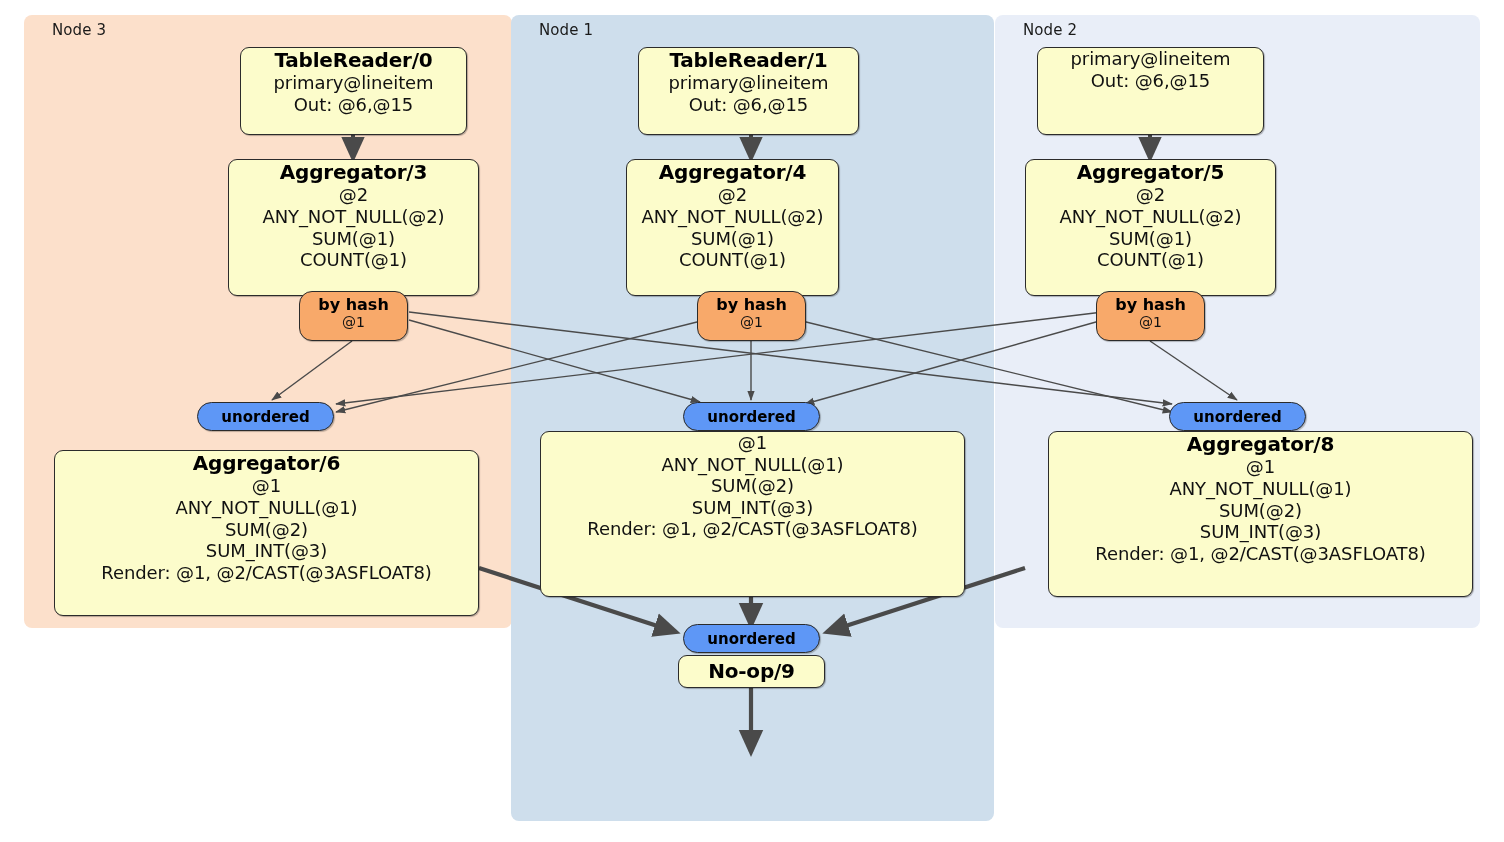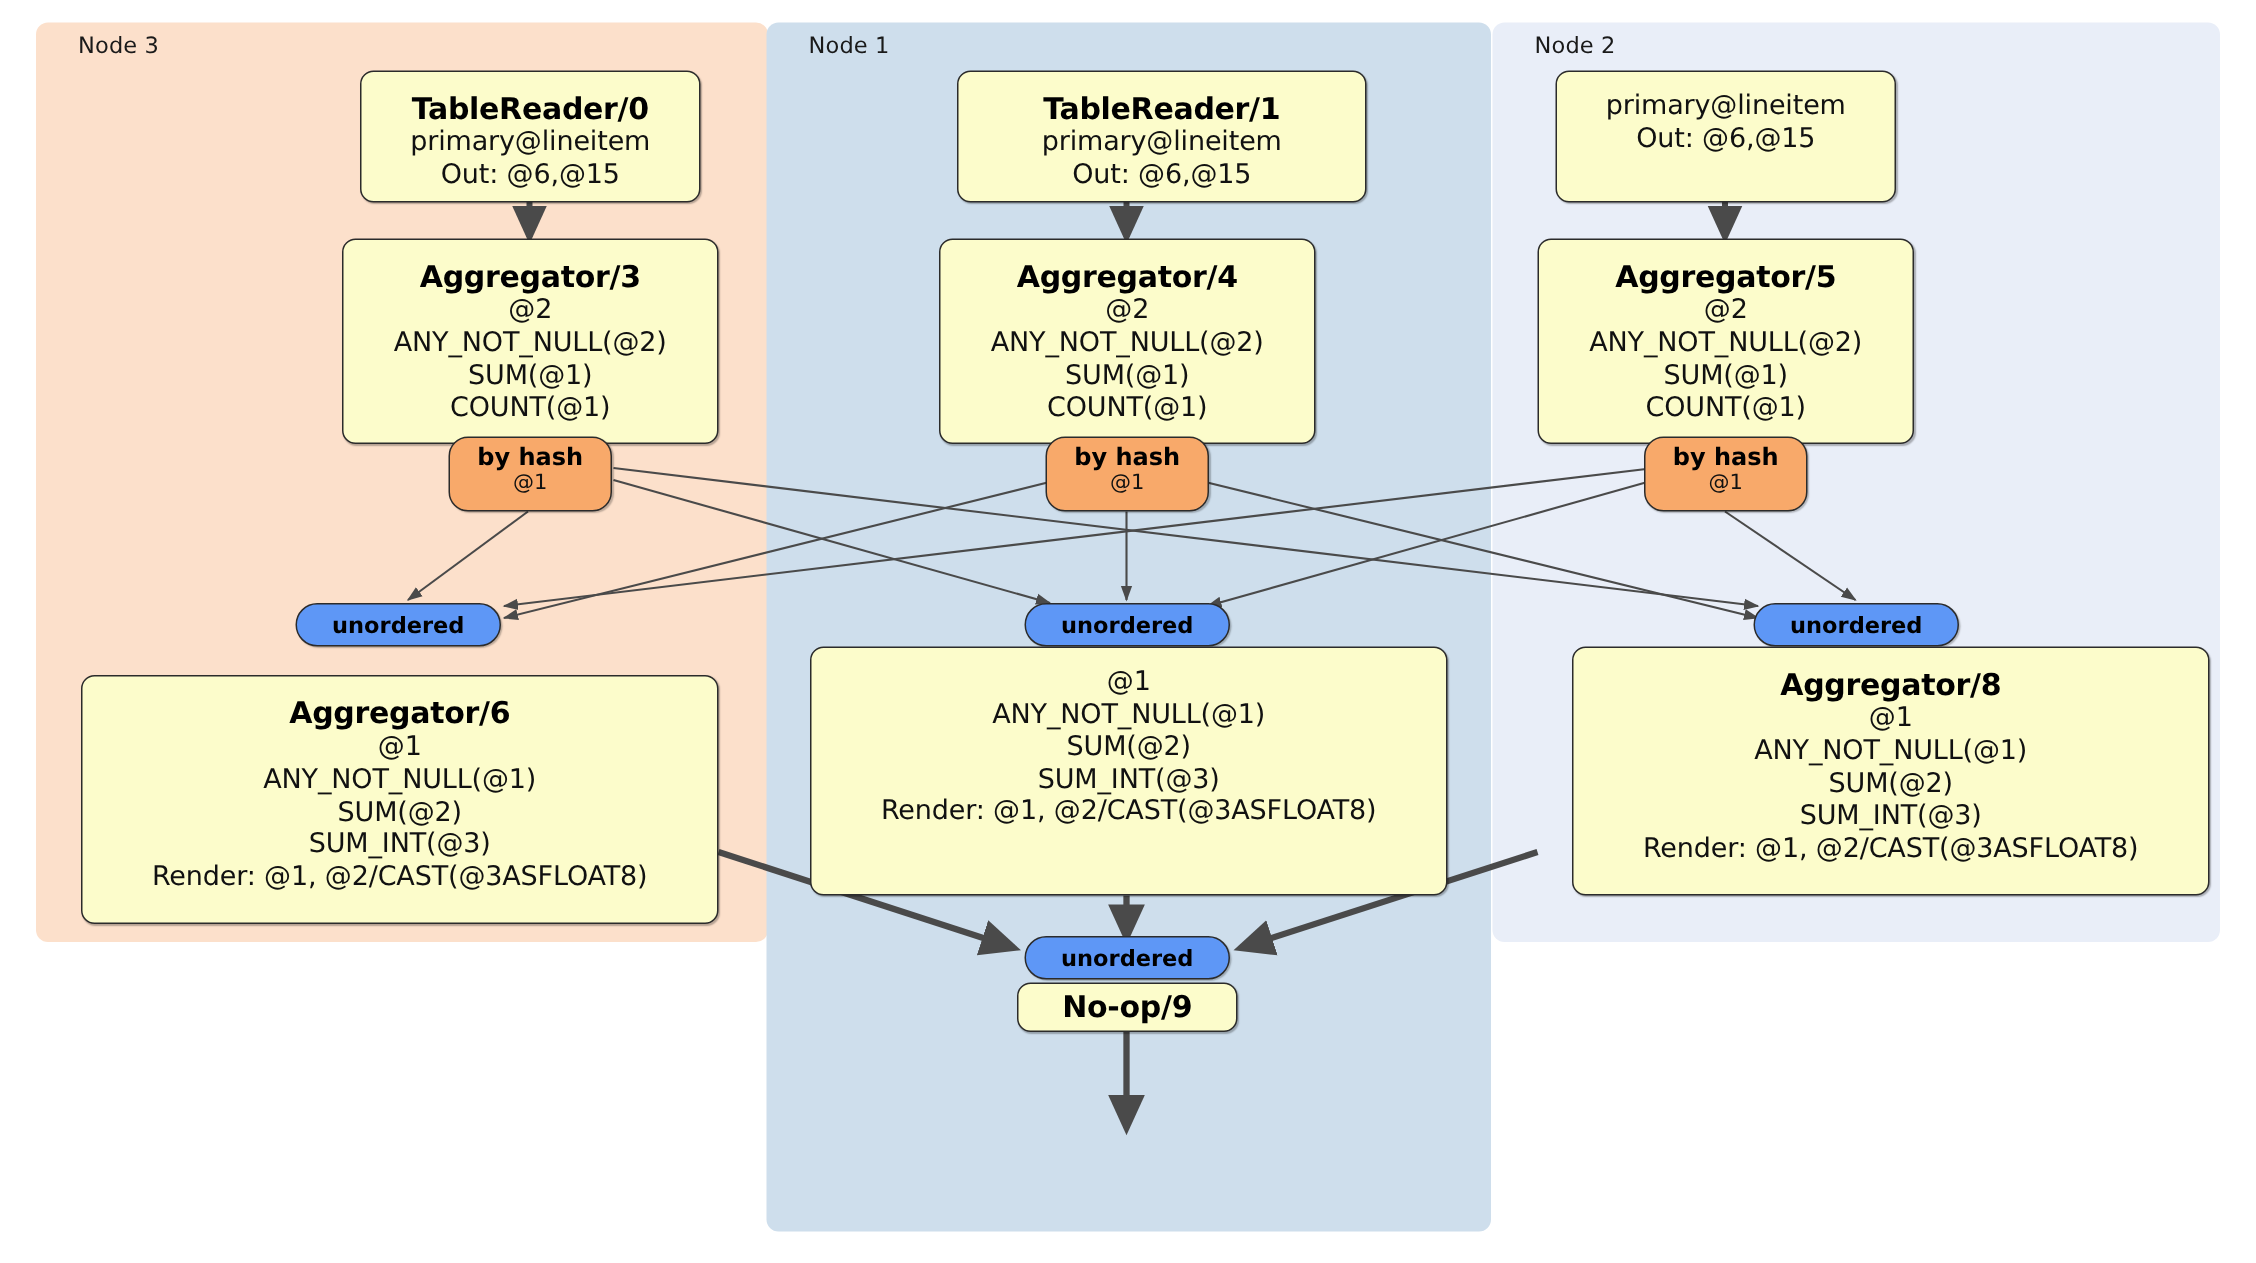--- a/index.html
+++ b/index.html
@@ -25,21 +25,21 @@
   #edges{position:absolute;left:0;top:0;width:1504px;height:842px;overflow:visible;}
 
   
   .proc-box{
     position:absolute;
     background:#FCFCCB;
     border:1.6px solid #2b2b2b;
     border-radius:9px;
     box-sizing:border-box;
     text-align:center;
-    padding-top:12px;
+    padding-top:0;
     box-shadow:1px 1px 1px rgba(0,0,0,0.28);
   }
   .proc-box .bx-title{
     font-weight:bold;font-size:20px;color:#000;line-height:1.22;
     letter-spacing:-0.2px;
   }
   .proc-box .bx-line{
     font-size:18px;color:#111;line-height:1.2;
     letter-spacing:-0.1px;white-space:nowrap;
   }
@@ -129,40 +129,40 @@
       <line x1="751" y1="688" x2="751" y2="752"></line>
     </g>
   </svg>
 
   <div class="proc-box" style="left:240px;top:47px;width:227px;height:88px;">
     <div class="bx-title">TableReader/0</div>
     <div class="bx-line">primary@lineitem</div>
     <div class="bx-line">Out: @6,@15</div>
   </div>
 
-  <div class="proc-box" style="left:638px;top:47px;width:273px;height:88px;">
+  <div class="proc-box" style="left:638px;top:47px;width:221px;height:88px;">
     <div class="bx-title">TableReader/1</div>
     <div class="bx-line">primary@lineitem</div>
     <div class="bx-line">Out: @6,@15</div>
   </div>
 
   <div class="proc-box" style="left:1037px;top:47px;width:227px;height:88px;">
     <div class="bx-line">primary@lineitem</div>
     <div class="bx-line">Out: @6,@15</div>
   </div>
 
   <div class="proc-box" style="left:228px;top:159px;width:251px;height:137px;">
     <div class="bx-title">Aggregator/3</div>
     <div class="bx-line">@2</div>
     <div class="bx-line">ANY_NOT_NULL(@2)</div>
     <div class="bx-line">SUM(@1)</div>
     <div class="bx-line">COUNT(@1)</div>
   </div>
 
-  <div class="proc-box" style="left:626px;top:159px;width:251px;height:137px;">
+  <div class="proc-box" style="left:626px;top:159px;width:213px;height:137px;">
     <div class="bx-title">Aggregator/4</div>
     <div class="bx-line">@2</div>
     <div class="bx-line">ANY_NOT_NULL(@2)</div>
     <div class="bx-line">SUM(@1)</div>
     <div class="bx-line">COUNT(@1)</div>
   </div>
 
   <div class="proc-box" style="left:1025px;top:159px;width:251px;height:137px;">
     <div class="bx-title">Aggregator/5</div>
     <div class="bx-line">@2</div>

